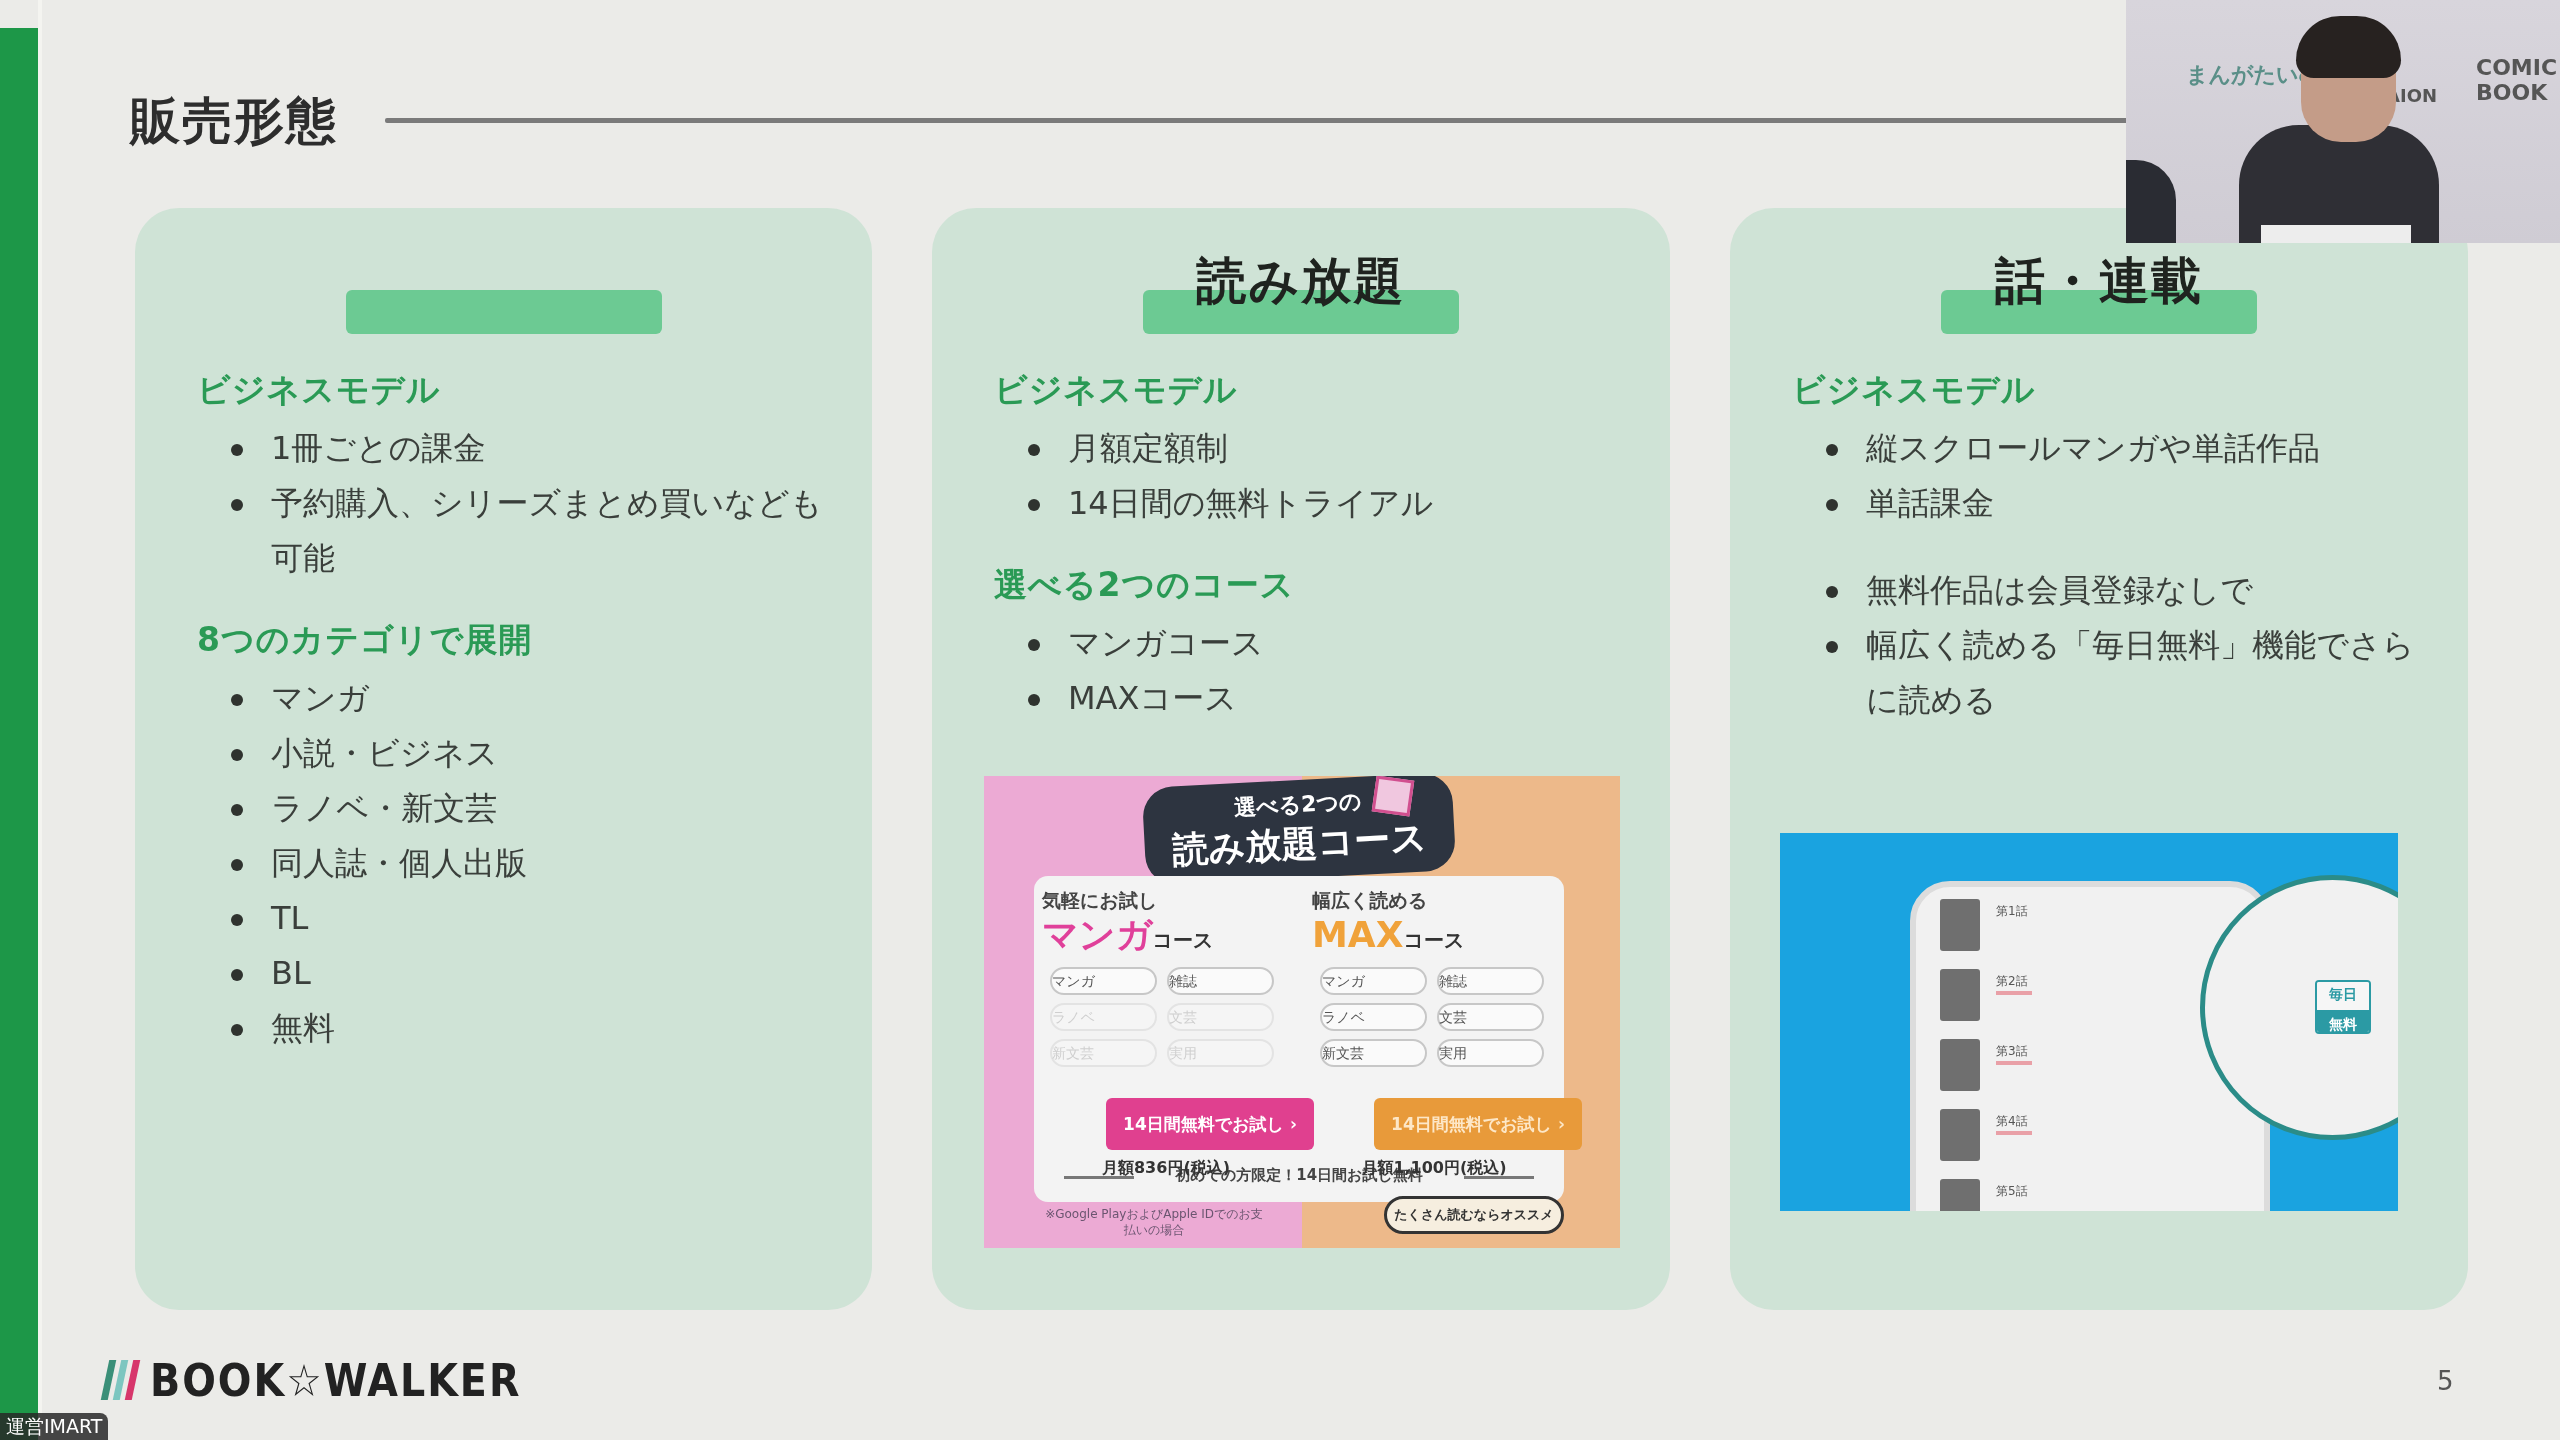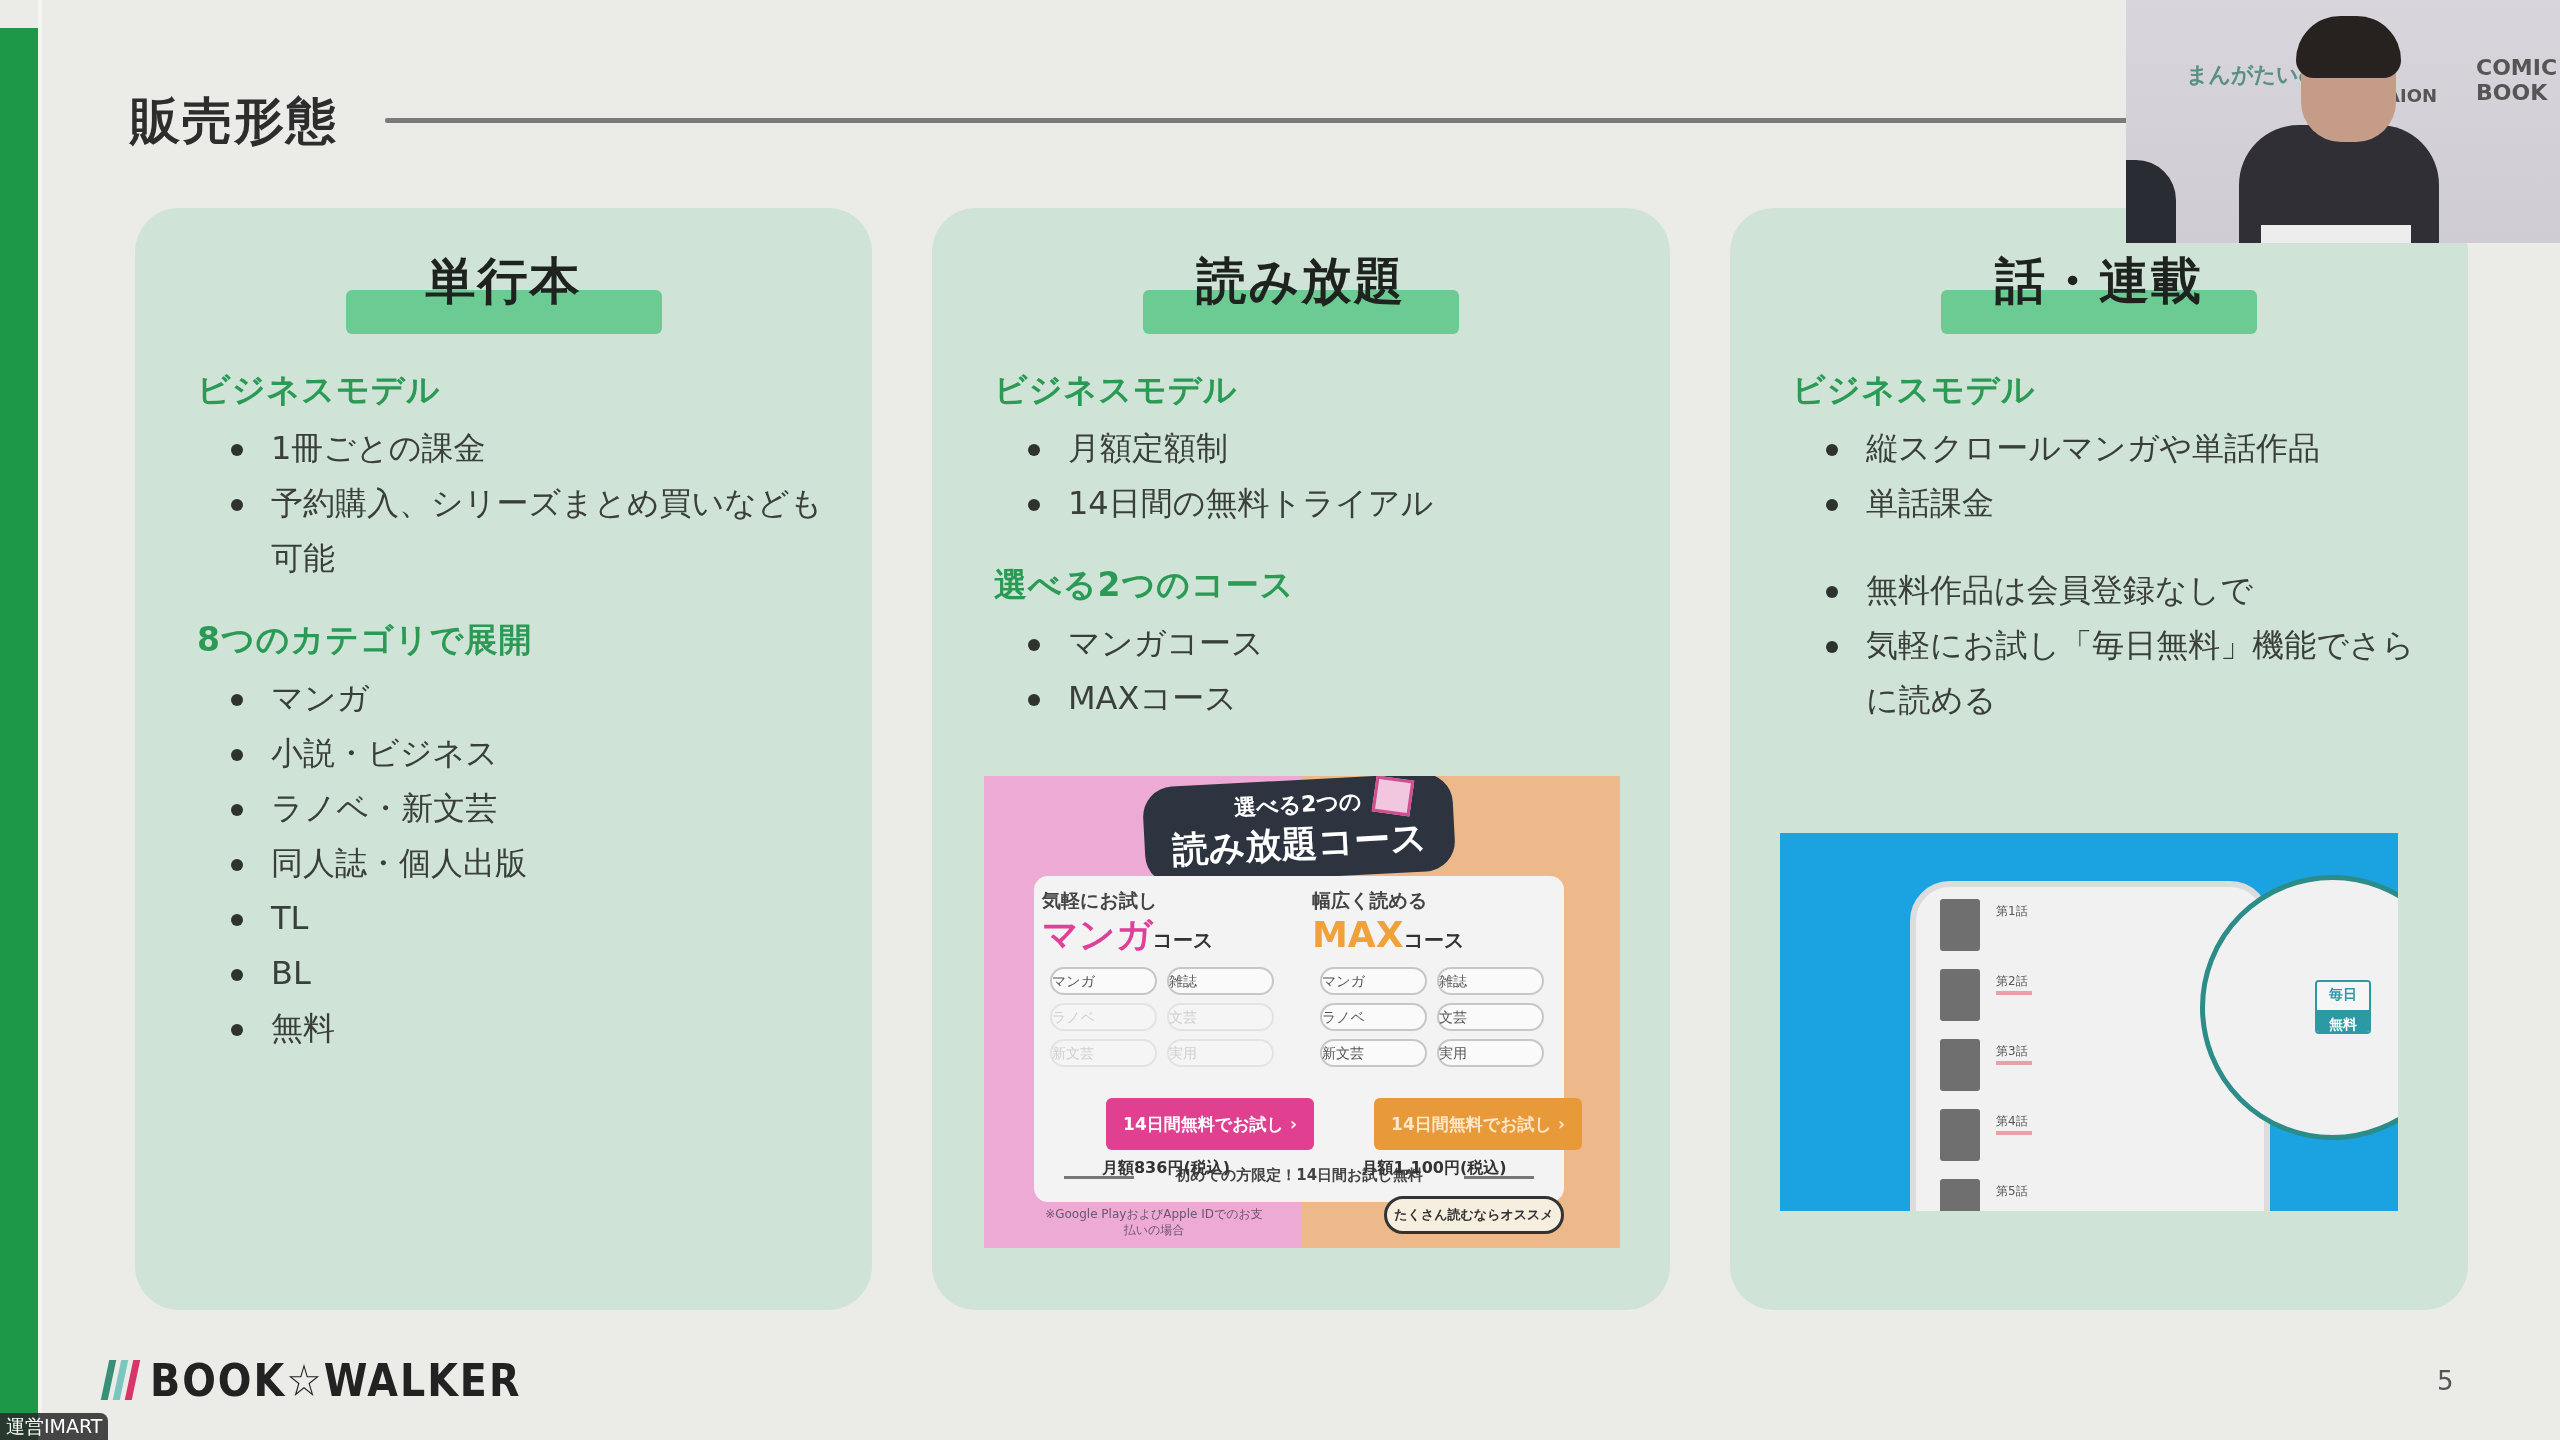--- a/index.html
+++ b/index.html
@@ -191,21 +191,20 @@
 
 <div class="left-bar"></div>
 <div class="left-bar-edge"></div>
 
 <h1 class="slide-title">販売形態</h1>
 <div class="title-rule"></div>
 
 <section class="card c1">
   <div class="card-head">
     <div class="bar"></div>
-    <div class="label">単行本</div>
   </div>
   <div class="card-body">
     <div class="sec">
       <div class="sec-head">ビジネスモデル</div>
       <ul class="bullets">
         <li>1冊ごとの課金</li>
         <li>予約購入、シリーズまとめ買いなども可能</li>
       </ul>
     </div>
     <div class="sec">
@@ -296,21 +295,21 @@
     <div class="sec">
       <div class="sec-head">ビジネスモデル</div>
       <ul class="bullets">
         <li>縦スクロールマンガや単話作品</li>
         <li>単話課金</li>
       </ul>
     </div>
     <div class="sec">
       <ul class="bullets">
         <li>無料作品は会員登録なしで</li>
-        <li>気軽にお試し「毎日無料」機能でさらに読める</li>
+        <li>幅広く読める「毎日無料」機能でさらに読める</li>
       </ul>
     </div>
   </div>
 
   <div class="phone-img">
     <div class="phone">
       <div class="phone-row" style="top:12px">
           <div class="thumb"></div>
           <div class="ep">第1話</div>
         </div>

